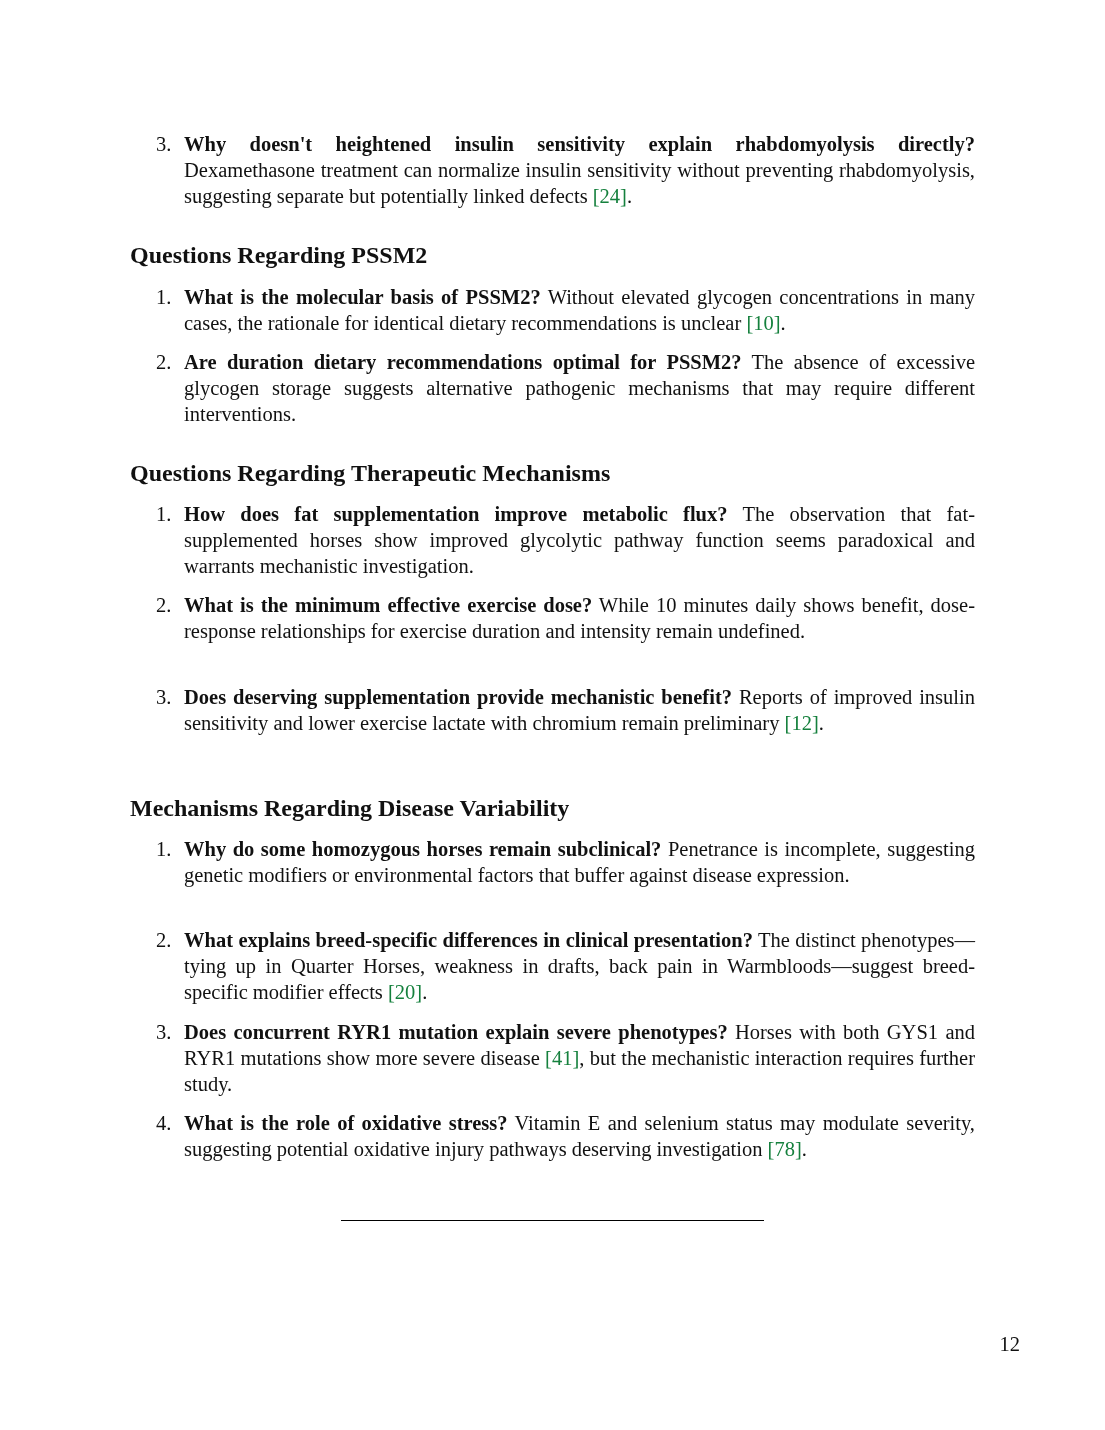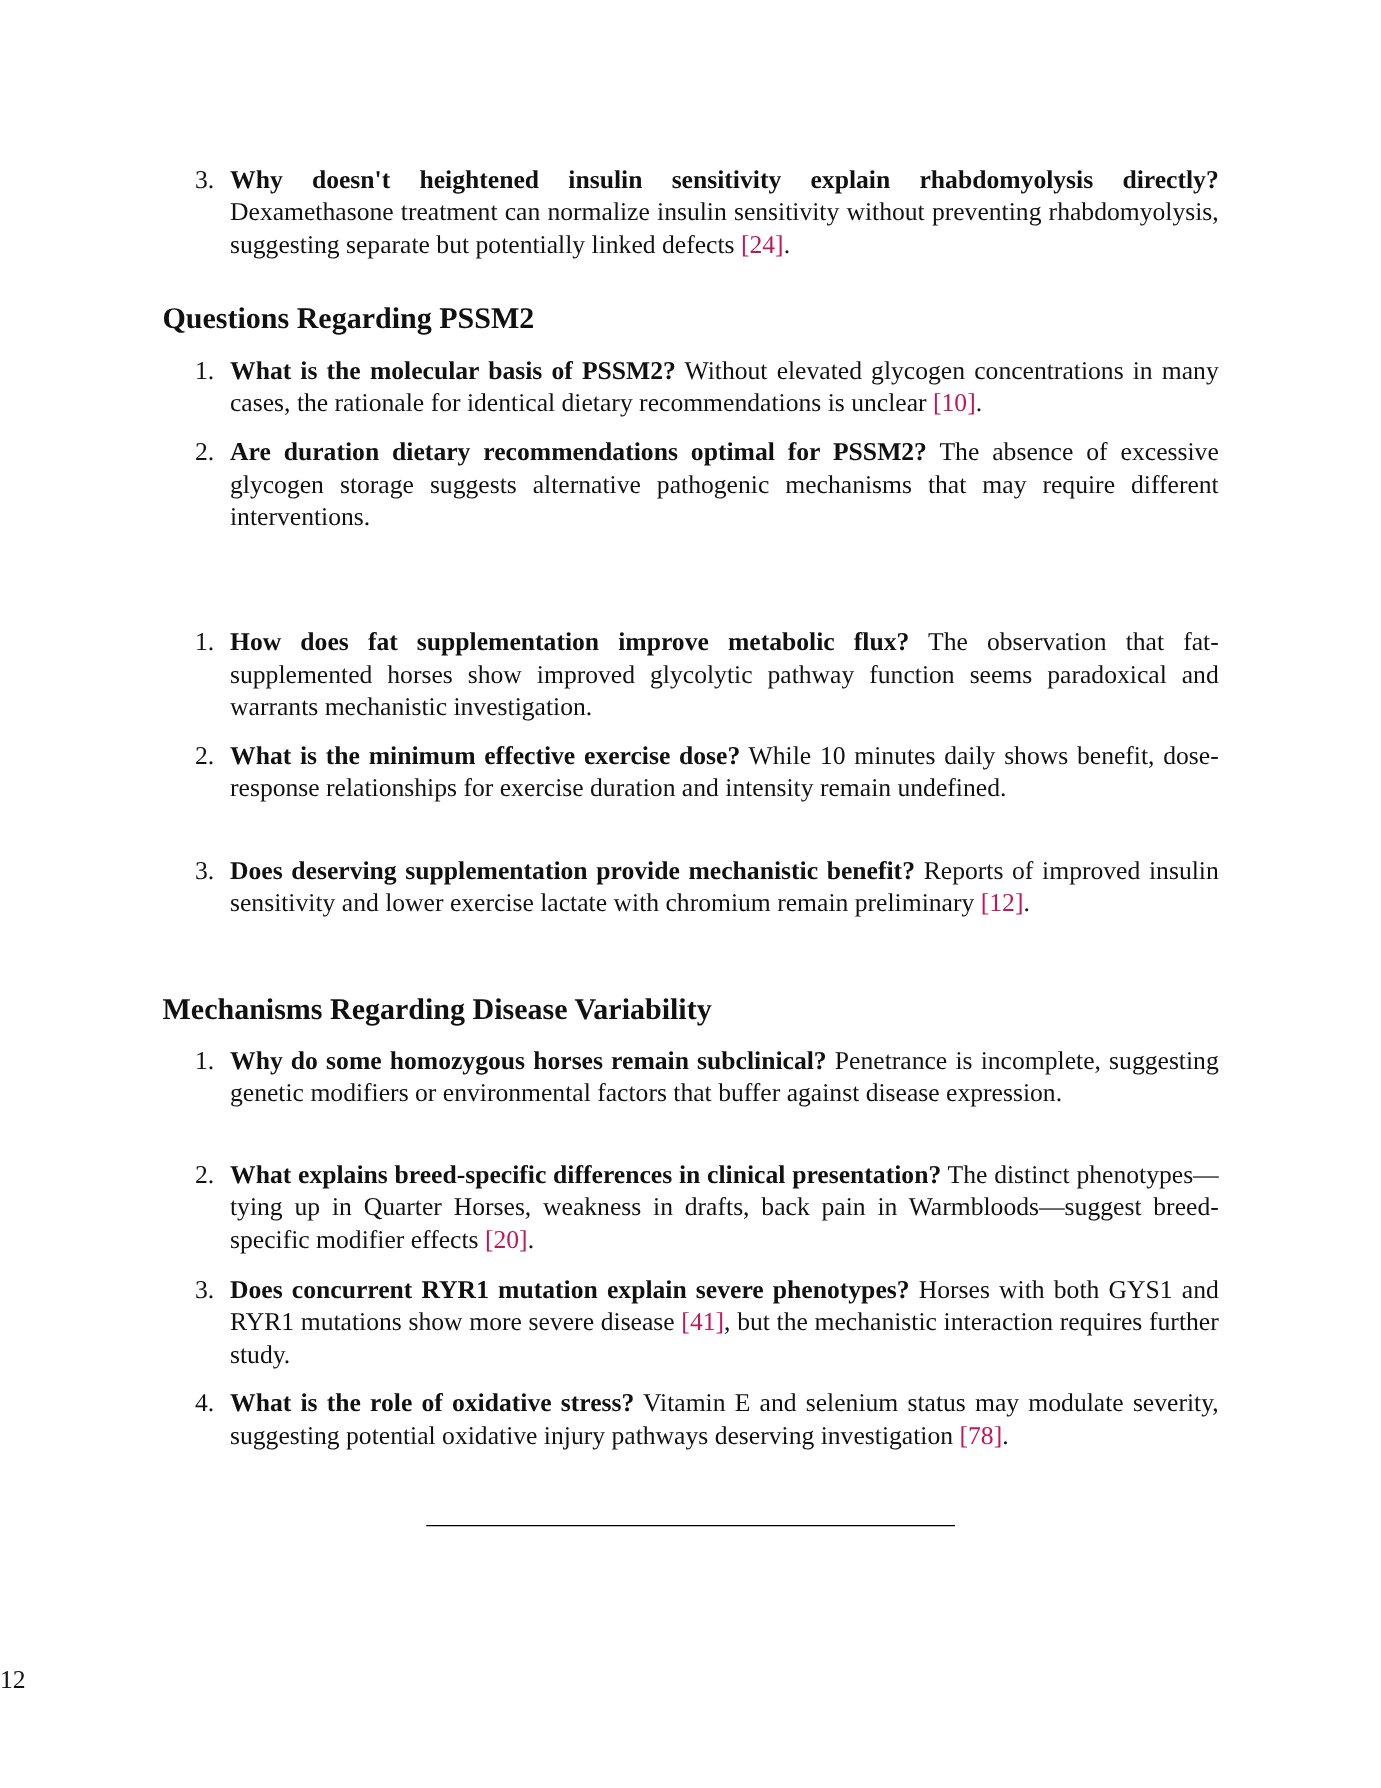--- a/index.html
+++ b/index.html
@@ -3,23 +3,23 @@
 <meta charset="utf-8">
 <style>
   html, body { margin: 0; padding: 0; background: #ffffff; }
   body { width: 1105px; height: 1430px; position: relative; overflow: hidden;
          font-family: "Liberation Serif", "DejaVu Serif", serif; color: #111; }
   .page { position: absolute; left: 0; top: 0; width: 1105px; height: 1430px; }
   .section-head { position: absolute; left: 130px; font-weight: bold; font-size: 24px; line-height: 26px; white-space: nowrap; }
   .item { position: absolute; left: 184px; width: 791px; font-size: 20.5px; line-height: 26.2px; text-align: justify; }
   .item .num { position: absolute; left: -28px; top: 0; }
   .item b { font-weight: bold; }
-  .cite { color: #be185d; }
+  .cite { color: #15803d; }
   .rule { position: absolute; left: 341px; top: 1220px; width: 423px; height: 0; border-top: 1.5px solid #000; }
-  .pagenum { position: absolute; left: 0; width: 1020px; top: 1333px; text-align: left; font-size: 20.5px; }
+  .pagenum { position: absolute; left: 0; width: 1020px; top: 1333px; text-align: right; font-size: 20.5px; }
 </style>
 </head>
 <body>
 
 <div class="page">
 
   <div class="item" style="top:131px;">
     <span class="num">3.</span>
     <b>Why doesn't heightened insulin sensitivity explain rhabdomyolysis directly?</b><span> Dexamethasone treatment can normalize insulin sensitivity without preventing rhabdomyolysis, suggesting separate but potentially linked defects </span><span class="cite">[24]</span><span>.</span>
   </div>
@@ -29,20 +29,21 @@
   <div class="item" style="top:284px;">
     <span class="num">1.</span>
     <b>What is the molecular basis of PSSM2?</b><span> Without elevated glycogen concentrations in many cases, the rationale for identical dietary recommendations is unclear </span><span class="cite">[10]</span><span>.</span>
   </div>
 
   <div class="item" style="top:349px;">
     <span class="num">2.</span>
     <b>Are duration dietary recommendations optimal for PSSM2?</b><span> The absence of excessive glycogen storage suggests alternative pathogenic mechanisms that may require different interventions.</span>
   </div>
 
+  <div class="section-head" style="top:460px;">Questions Regarding Therapeutic Mechanisms</div>
 
   <div class="item" style="top:501px;">
     <span class="num">1.</span>
     <b>How does fat supplementation improve metabolic flux?</b><span> The observation that fat-supplemented horses show improved glycolytic pathway function seems paradoxical and warrants mechanistic investigation.</span>
   </div>
 
   <div class="item" style="top:592px;">
     <span class="num">2.</span>
     <b>What is the minimum effective exercise dose?</b><span> While 10 minutes daily shows benefit, dose-response relationships for exercise duration and intensity remain undefined.</span>
   </div>

